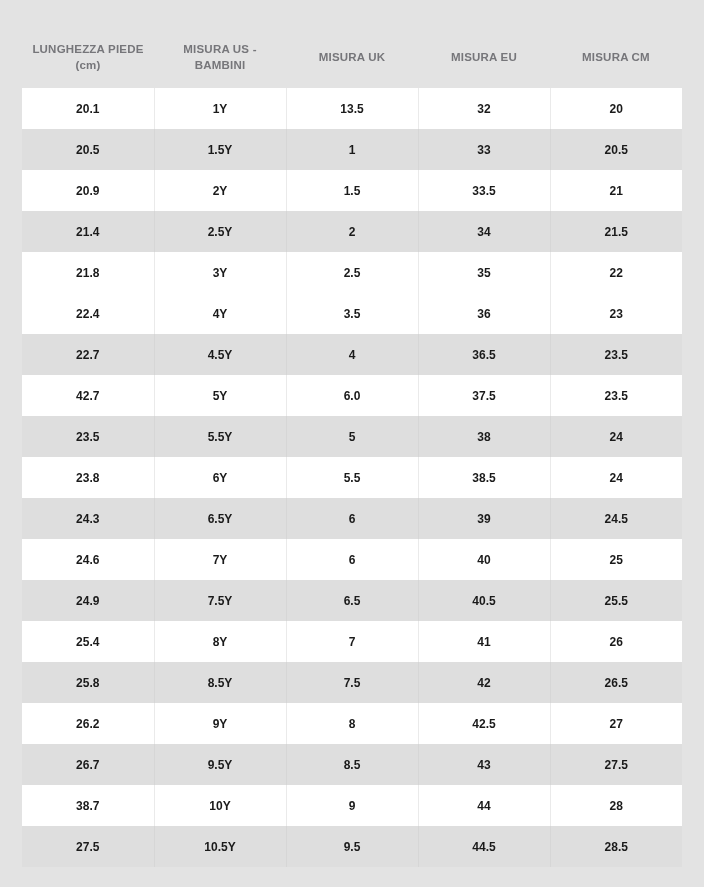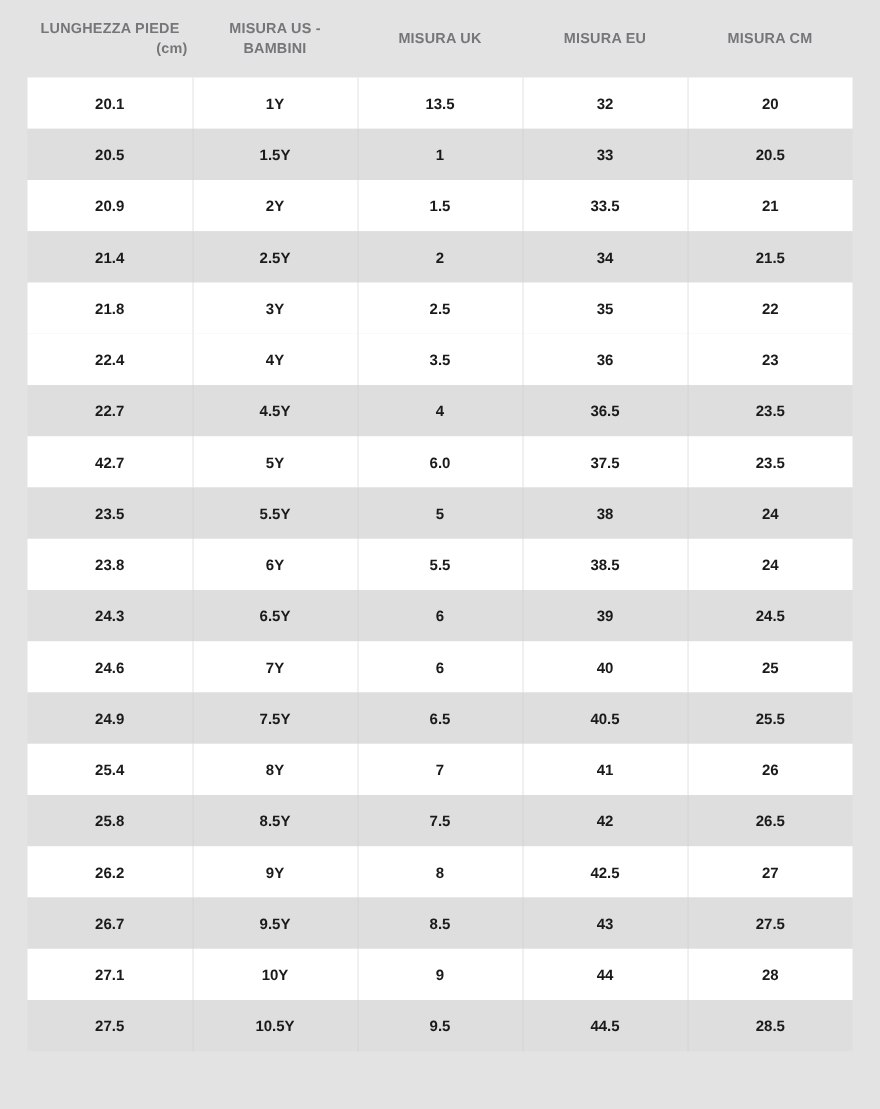--- a/index.html
+++ b/index.html
@@ -12,20 +12,21 @@
     background: #e3e3e3;
     font-family: "Liberation Sans", sans-serif;
     overflow: hidden;
   }
   .size-chart-wrap {
     width: 704px;
     height: 731px;
     box-sizing: border-box;
     padding: 0 22px;
     background: #e3e3e3;
+    margin-top: 26px;
   }
   table.size-table {
     width: 660px;
     border-collapse: collapse;
     table-layout: fixed;
   }
   table.size-table col {
     width: 132px;
   }
   thead tr.header-row {
@@ -41,21 +42,20 @@
     letter-spacing: 0.2px;
     text-align: center;
     vertical-align: middle;
     line-height: 16px;
     border: none;
     box-sizing: border-box;
   }
   thead th .hdr-sub {
     display: block;
     font-weight: bold;
-    text-align: right;
   }
   tbody tr {
     height: 41px;
   }
   tbody tr.row-light td {
     background: #ffffff;
   }
   tbody tr.row-dark td {
     background: #dedede;
   }
@@ -232,21 +232,21 @@
           <td>27</td>
         </tr>
         <tr class="row-dark">
           <td>26.7</td>
           <td>9.5Y</td>
           <td>8.5</td>
           <td>43</td>
           <td>27.5</td>
         </tr>
         <tr class="row-light">
-          <td>27.1</td>
+          <td>38.7</td>
           <td>10Y</td>
           <td>9</td>
           <td>44</td>
           <td>28</td>
         </tr>
         <tr class="row-dark">
           <td>27.5</td>
           <td>10.5Y</td>
           <td>9.5</td>
           <td>44.5</td>

